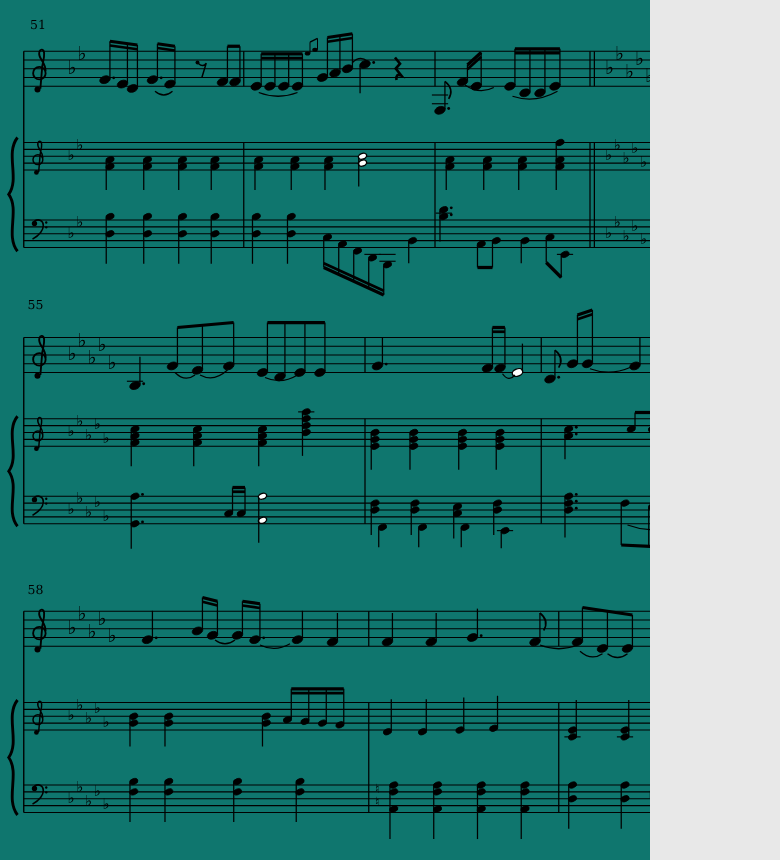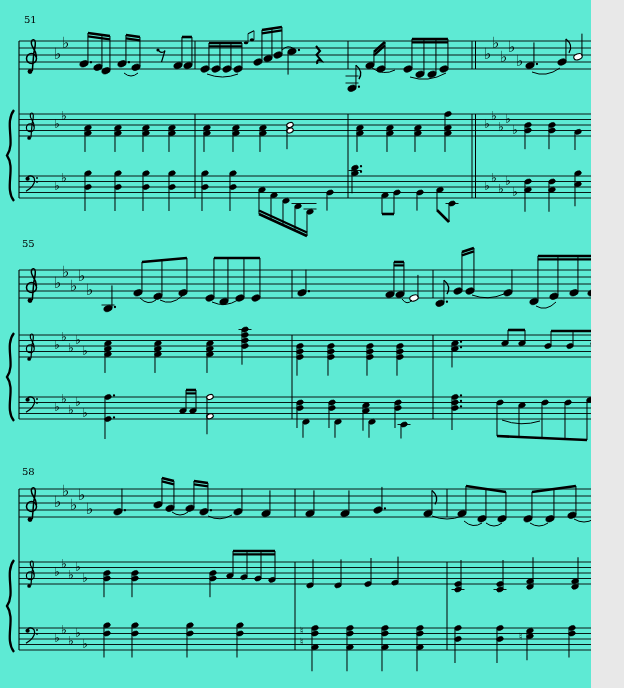--- a/index.html
+++ b/index.html
@@ -1,16 +1,16 @@
 <!DOCTYPE html>
 <html><head>
 <meta charset="utf-8">
 <style>
   html,body{margin:0;padding:0;background:#e8e8e8;}
-  .page{position:relative;width:591px;height:688px;background:#5eead4;overflow:hidden;
+  .page{position:relative;width:520px;height:688px;background:#0f766e;overflow:hidden;
         font-family:"DejaVu Serif", serif;}
   svg{position:absolute;left:0;top:0;}
 </style>
 </head>
 <body>
 
 <div class="page">
   <svg id="score" width="624" height="688" viewBox="0 0 624 688" xmlns="http://www.w3.org/2000/svg">
       <g>
         <text x="24" y="23" font-size="10" fill="#000000" font-family="&quot;DejaVu Serif&quot;, serif">51</text>

